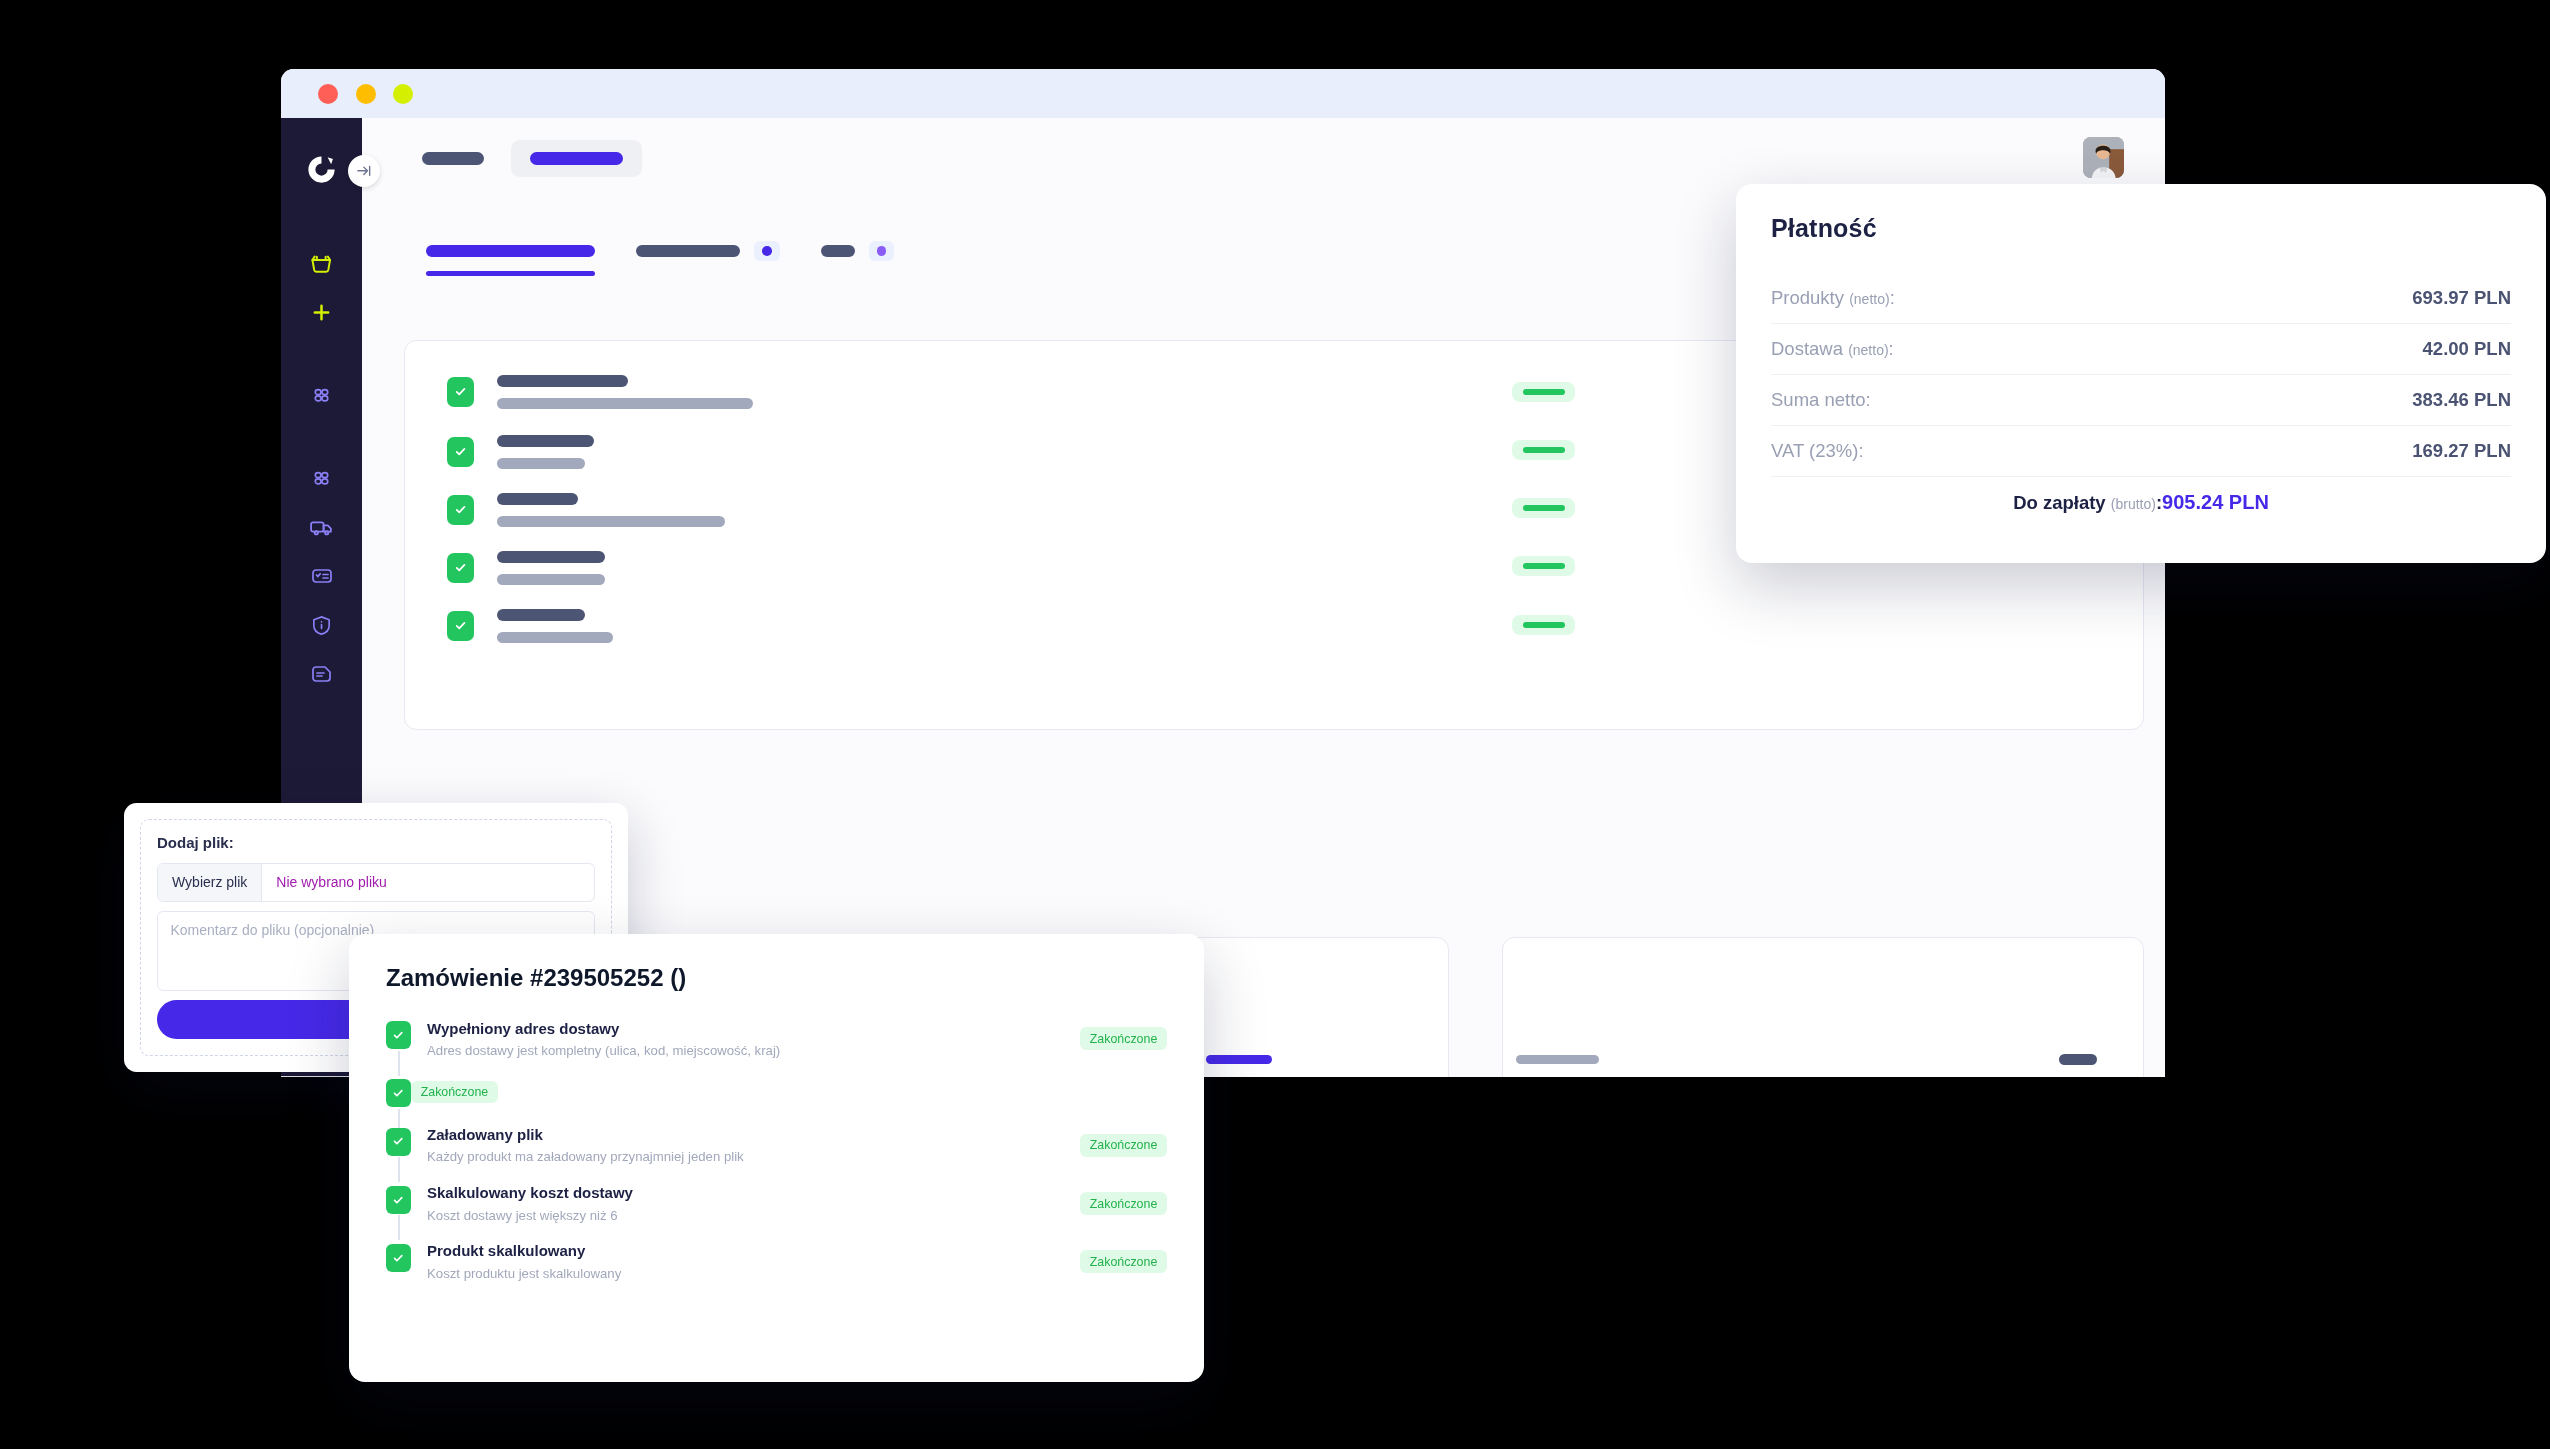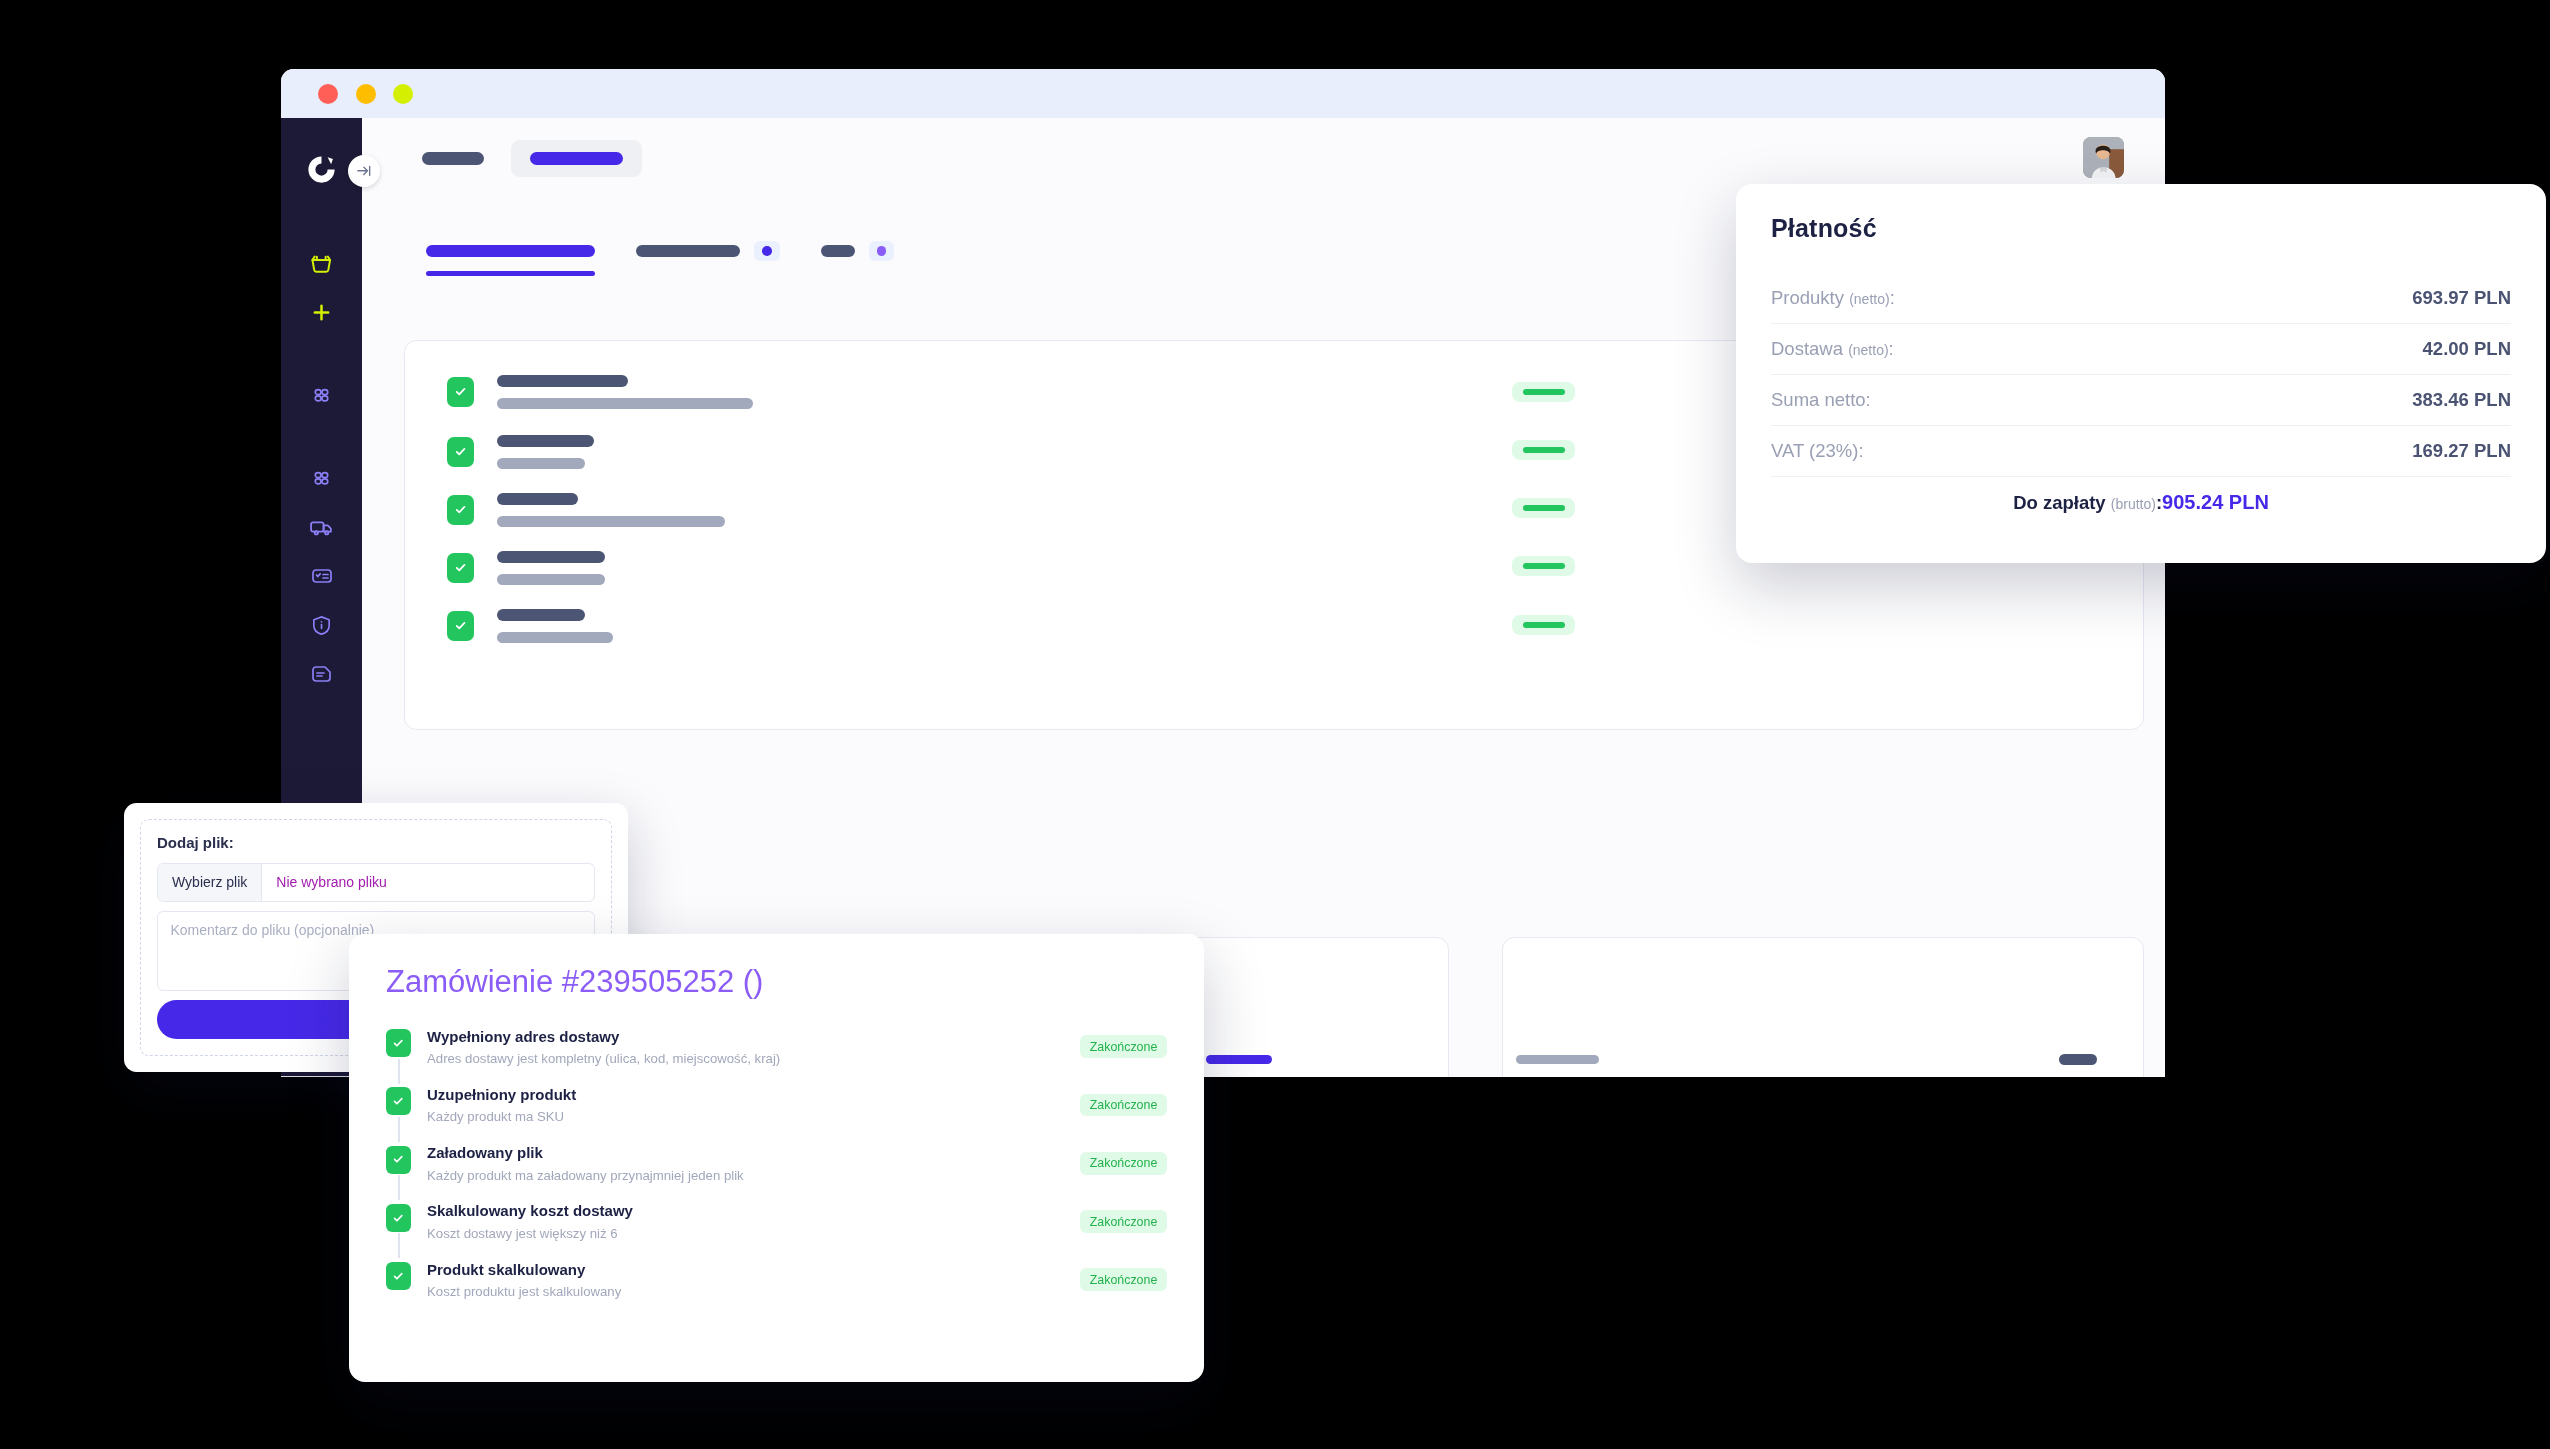--- a/index.html
+++ b/index.html
@@ -93,21 +93,21 @@
   .ta{margin-top:9.7px;border:0.9px solid #e3e7f0;border-radius:6.2px;height:58px;padding:9.7px 12.4px;
       font-size:14px;color:#a9afc2;position:relative;}
   .ta:after{content:"";position:absolute;right:2.6px;bottom:2.6px;width:8px;height:8px;
             border-right:1.8px solid #c5cbd9;border-bottom:1.8px solid #c5cbd9;}
   .up-btn{margin-top:9.7px;background:#4629e8;border-radius:21px;height:39px;display:flex;
           align-items:center;justify-content:center;color:#fff;font-size:15px;}
 
   
   .order{position:absolute;left:349px;top:934px;width:781px;height:388px;background:#fff;
          border-radius:16px;box-shadow:0 23px 62px rgba(20,25,60,.22);padding:30px 37px;}
-  .order h3{margin:0 0 26.5px 0;font-size:31px;color:#8b5cf6;font-weight:400;}
+  .order h3{margin:0 0 26.5px 0;font-size:24px;color:#0f172a;font-weight:700;}
   .ck{display:flex;align-items:flex-start;position:relative;margin-bottom:17.6px;}
   .ck:last-child{margin-bottom:0;}
   .ck-line{position:absolute;left:12.4px;top:32px;width:1.8px;height:25px;background:#dfe3ed;}
   .ck-box{width:25px;height:28px;border-radius:6.2px;background:#22c55e;display:flex;align-items:center;
           justify-content:center;flex:0 0 25px;margin-top:2.6px;}
   .ck-txt{margin-left:16px;flex:1;}
   .ck-title{font-size:15px;color:#1d2144;font-weight:700;line-height:1.3;}
   .ck-desc{font-size:13.2px;color:#a2a8bb;margin-top:4px;line-height:1.3;}
   .ck-badge{background:#dffbe7;color:#22b24c;font-size:12.4px;border-radius:6.2px;padding:4.4px 9.7px;
             align-self:center;white-space:nowrap;}
@@ -419,24 +419,20 @@
     <span class="ck-badge">Zakończone</span>
   </div>
 
   <div class="ck">
     <span class="ck-line"></span>
     <span class="ck-box">
       <svg width="12.4" height="12.4" viewBox="0 0 24 24" fill="none" stroke="#fff" stroke-width="3.2" stroke-linecap="round" stroke-linejoin="round">
           <path d="M5 12.5l4.5 4.5L19 7"></path>
         </svg>
     </span>
-    <span class="ck-txt">
-      <span class="ck-title" style="display:block;">Uzupełniony produkt</span>
-      <span class="ck-desc" style="display:block;">Każdy produkt ma SKU</span>
-    </span>
     <span class="ck-badge">Zakończone</span>
   </div>
 
   <div class="ck">
     <span class="ck-line"></span>
     <span class="ck-box">
       <svg width="12.4" height="12.4" viewBox="0 0 24 24" fill="none" stroke="#fff" stroke-width="3.2" stroke-linecap="round" stroke-linejoin="round">
           <path d="M5 12.5l4.5 4.5L19 7"></path>
         </svg>
     </span>

